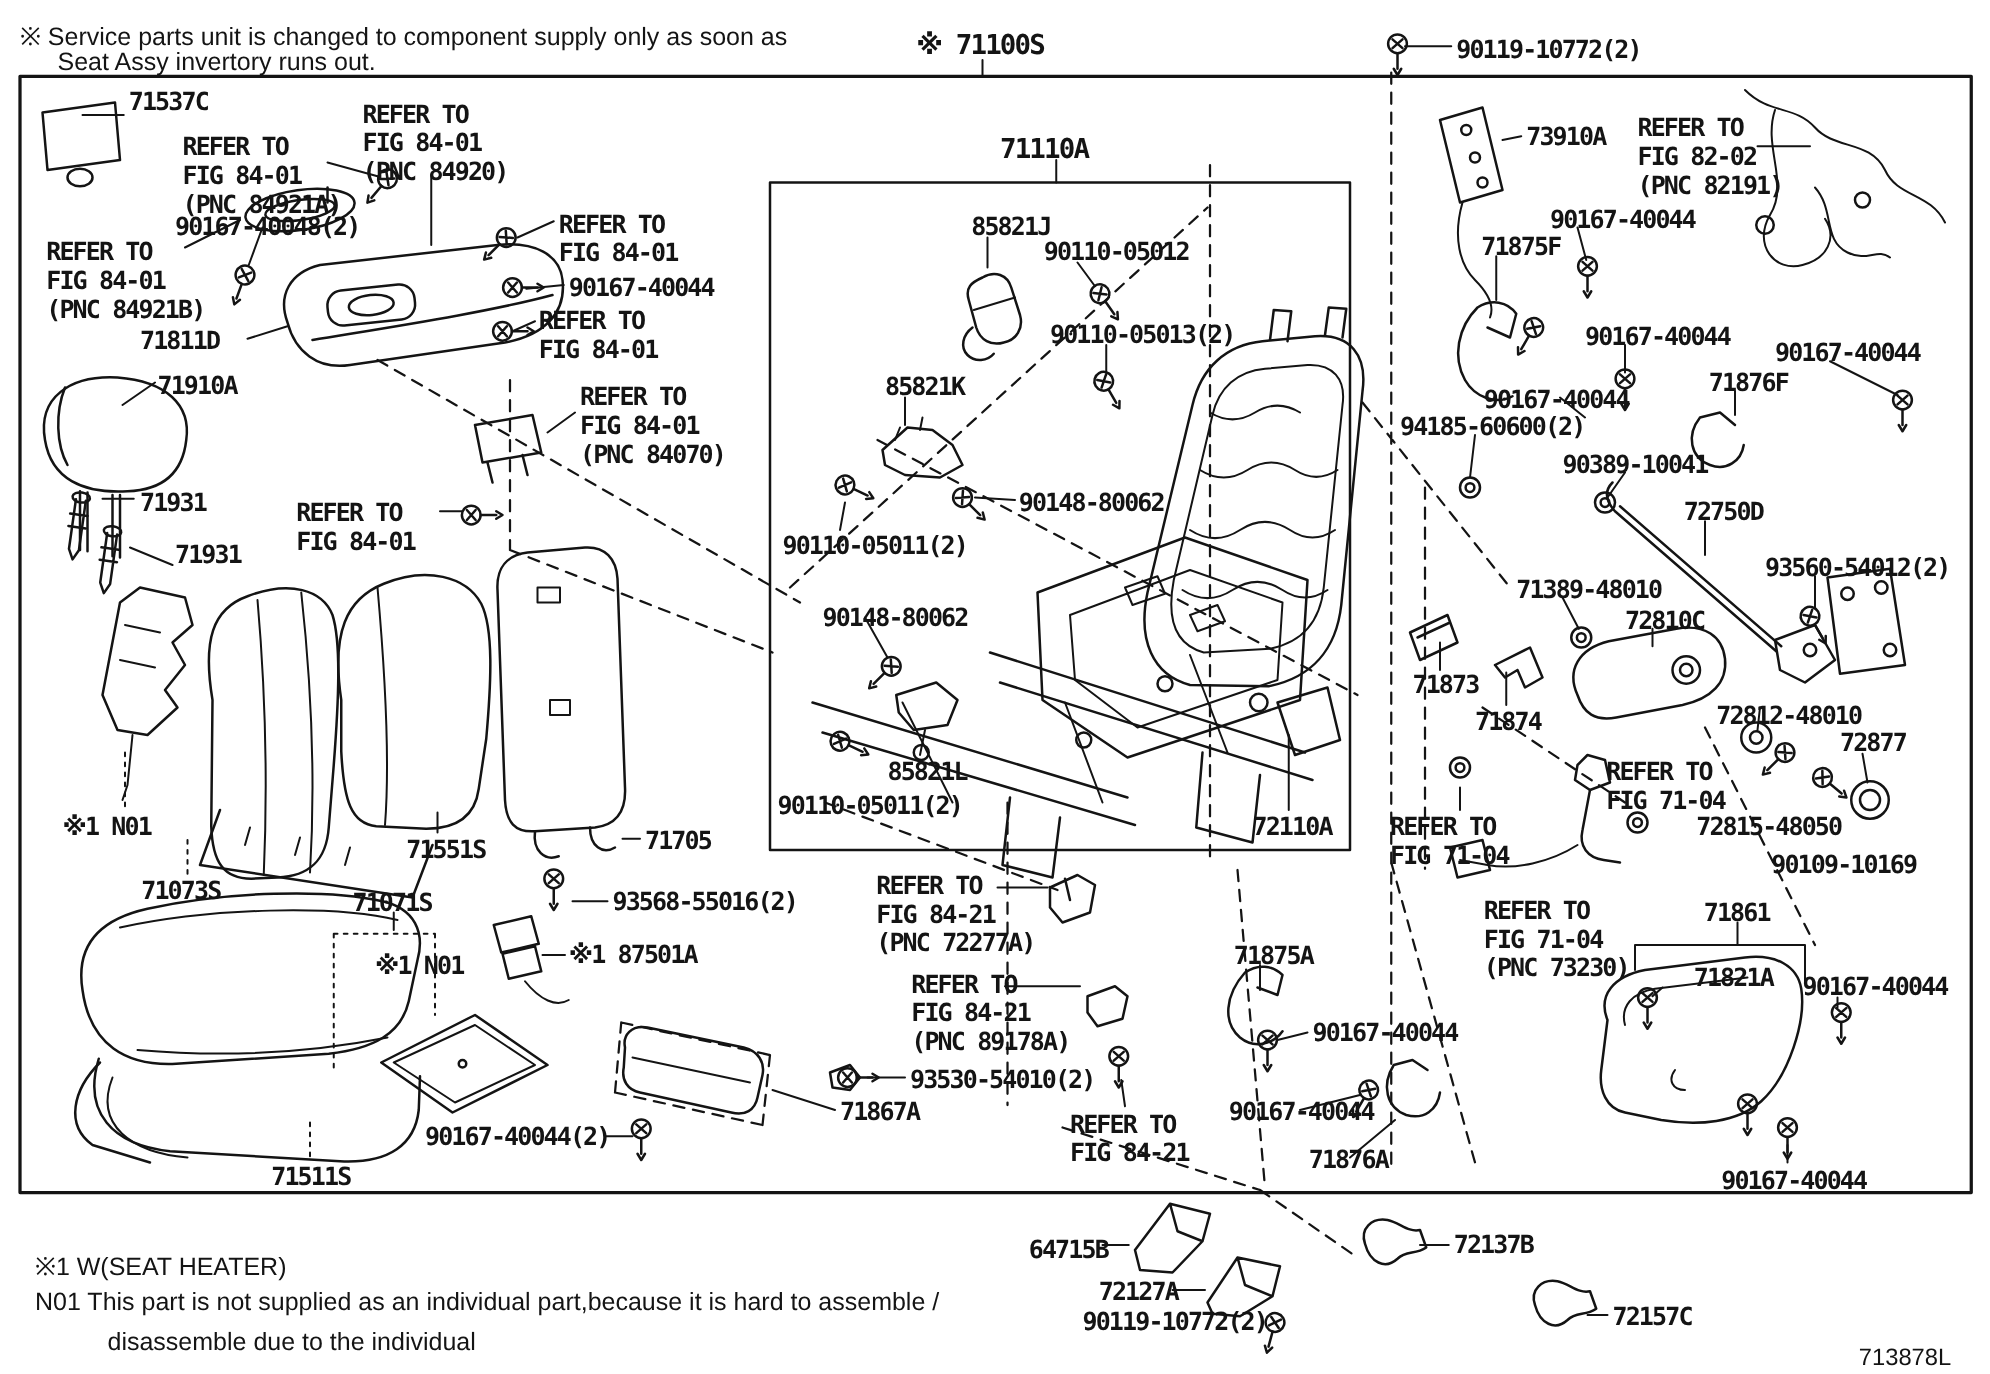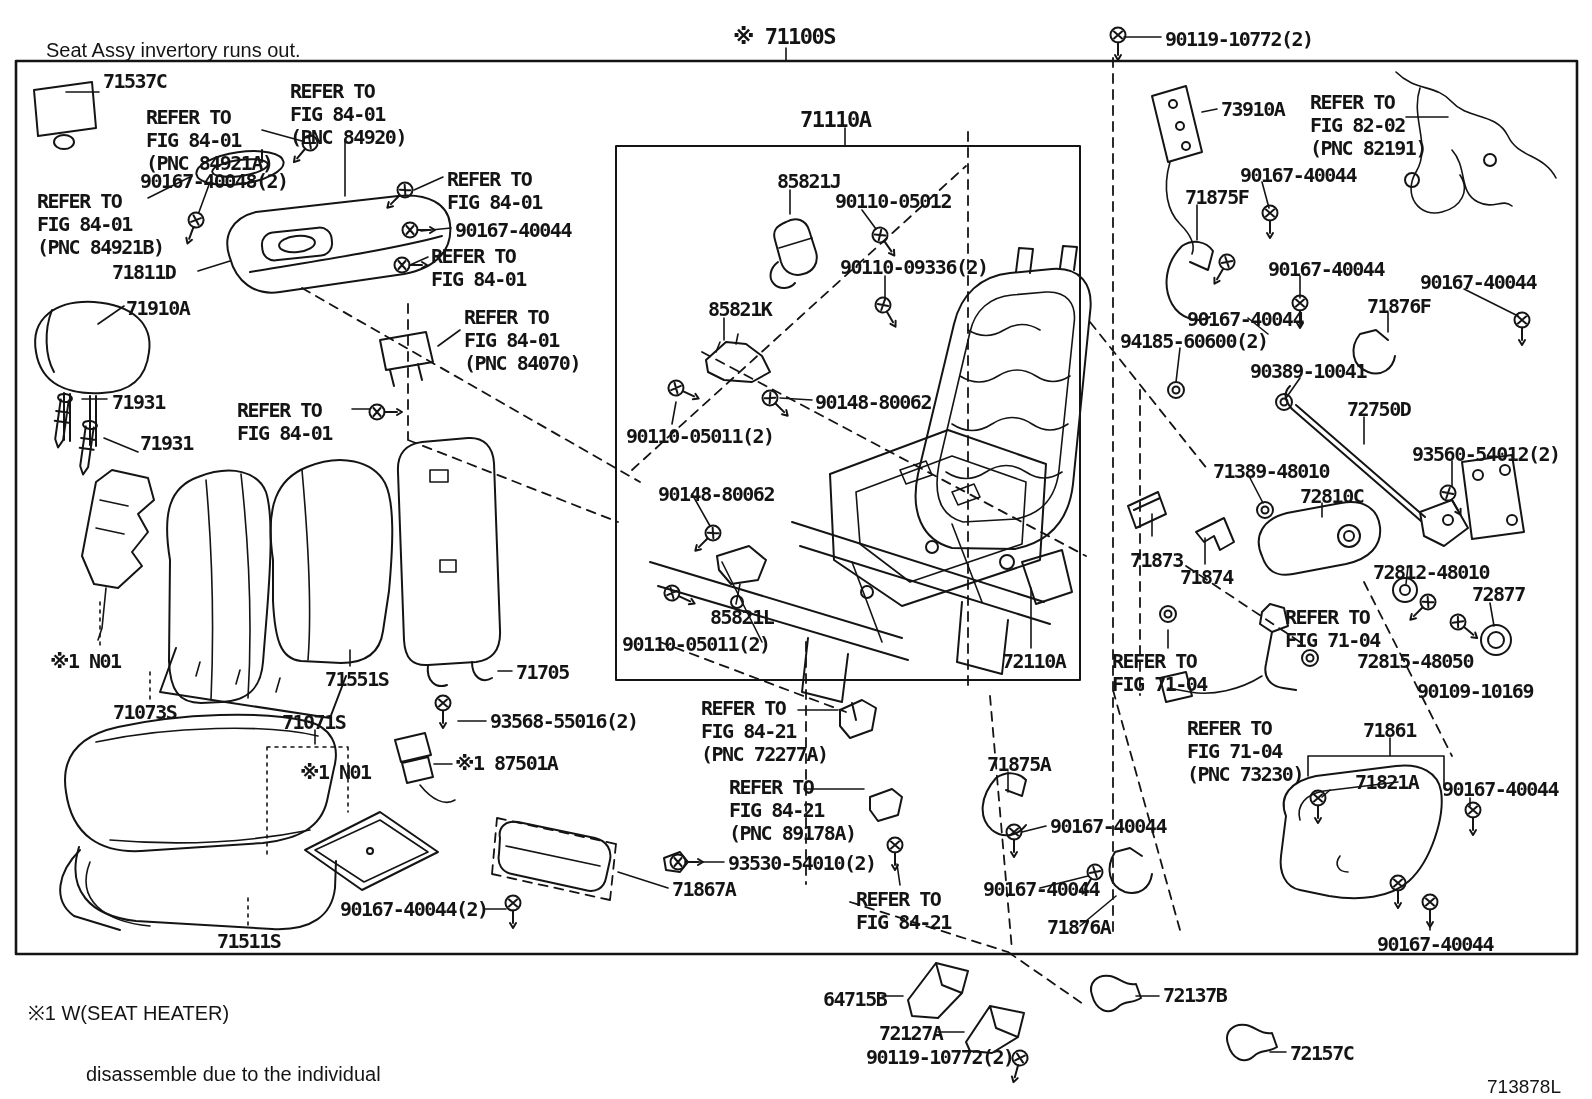--- a/index.html
+++ b/index.html
@@ -256,21 +256,21 @@
 FIG 84-01</div>
       <div class="plabel" style="left: 464px; top: 306px;">REFER TO
 FIG 84-01
 (PNC 84070)</div>
       <div class="plabel" style="left: 112px; top: 391px;">71931</div>
       <div class="plabel" style="left: 140px; top: 432px;">71931</div>
       <div class="plabel" style="left: 237px; top: 399px;">REFER TO
 FIG 84-01</div>
       <div class="plabel" style="left: 777px; top: 170px;">85821J</div>
       <div class="plabel" style="left: 835px; top: 190px;">90110-05012</div>
-      <div class="plabel" style="left: 840px; top: 256px;">90110-09336(2)</div>
+      <div class="plabel" style="left: 840px; top: 256px;">90110-05013(2)</div>
       <div class="plabel" style="left: 708px; top: 298px;">85821K</div>
       <div class="plabel" style="left: 815px; top: 391px;">90148-80062</div>
       <div class="plabel" style="left: 626px; top: 425px;">90110-05011(2)</div>
       <div class="plabel" style="left: 658px; top: 483px;">90148-80062</div>
       <div class="plabel" style="left: 710px; top: 606px;">85821L</div>
       <div class="plabel" style="left: 622px; top: 633px;">90110-05011(2)</div>
       <div class="plabel" style="left: 1002px; top: 650px;">72110A</div>
       <div class="plabel" style="left: 1112px; top: 650px;">REFER TO
 FIG 71-04</div>
       <div class="plabel" style="left: 1165px; top: 28px;">90119-10772(2)</div>
@@ -283,21 +283,21 @@
       <div class="plabel" style="left: 1268px; top: 258px;">90167-40044</div>
       <div class="plabel" style="left: 1420px; top: 271px;">90167-40044</div>
       <div class="plabel" style="left: 1187px; top: 308px;">90167-40044</div>
       <div class="plabel" style="left: 1367px; top: 295px;">71876F</div>
       <div class="plabel" style="left: 1120px; top: 330px;">94185-60600(2)</div>
       <div class="plabel" style="left: 1250px; top: 360px;">90389-10041</div>
       <div class="plabel" style="left: 1347px; top: 398px;">72750D</div>
       <div class="plabel" style="left: 1412px; top: 443px;">93560-54012(2)</div>
       <div class="plabel" style="left: 1213px; top: 460px;">71389-48010</div>
       <div class="plabel" style="left: 1300px; top: 485px;">72810C</div>
-      <div class="plabel" style="left: 1130px; top: 549px;">71873</div>
+      <div class="plabel" style="left: 1130px; top: 536px;">71873</div>
       <div class="plabel" style="left: 1180px; top: 566px;">71874</div>
       <div class="plabel" style="left: 1373px; top: 546px; margin-top: 15px;">72812-48010</div>
       <div class="plabel" style="left: 1472px; top: 583px;">72877</div>
       <div class="plabel" style="left: 1285px; top: 606px;">REFER TO
 FIG 71-04</div>
       <div class="plabel" style="left: 1357px; top: 650px;">72815-48050</div>
       <div class="plabel" style="left: 1417px; top: 680px;">90109-10169</div>
       <div class="plabel" style="left: 1187px; top: 717px;">REFER TO
 FIG 71-04
 (PNC 73230)</div>
@@ -329,20 +329,22 @@
       <div class="plabel" style="left: 1050px; top: 815px;">90167-40044</div>
       <div class="plabel" style="left: 983px; top: 878px;">90167-40044</div>
       <div class="plabel" style="left: 1047px; top: 916px;">71876A</div>
       <div class="plabel" style="left: 823px; top: 988px;">64715B</div>
       <div class="plabel" style="left: 879px; top: 1022px;">72127A</div>
       <div class="plabel" style="left: 866px; top: 1046px;">90119-10772(2)</div>
       <div class="plabel" style="left: 1163px; top: 984px;">72137B</div>
       <div class="plabel" style="left: 1290px; top: 1042px;">72157C</div>
     </div>
 
+<div class="note" style="left:16px;top:15px;">※ Service parts unit is changed to component supply only as soon as</div>
 <div class="note" style="left:46px;top:39px;">Seat Assy invertory runs out.</div>
 <div class="plabel" style="left:733px;top:25px;font-size:22px;">※ 71100S</div>
 <div class="plabel" style="left:800px;top:108px;font-size:22px;">71110A</div>
 <div class="note" style="left:28px;top:999px;">※1 W(SEAT HEATER)</div>
+<div class="note" style="left:28px;top:1031px;">N01 This part is not supplied as an individual part,because it is hard to assemble /</div>
 <div class="note" style="left:86px;top:1063px;">disassemble due to the individual</div>
 <div class="code" style="left:1487px;top:1076px;">713878L</div>
 
 </div>
 
 </body></html>

